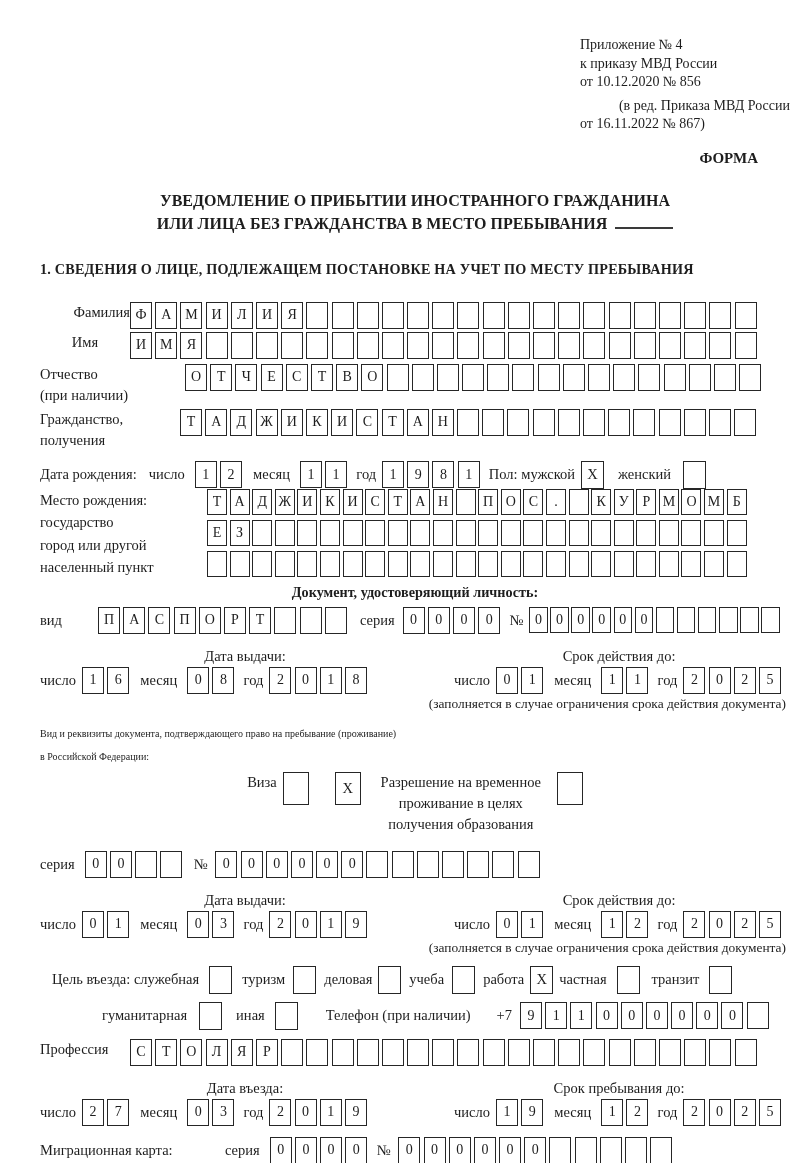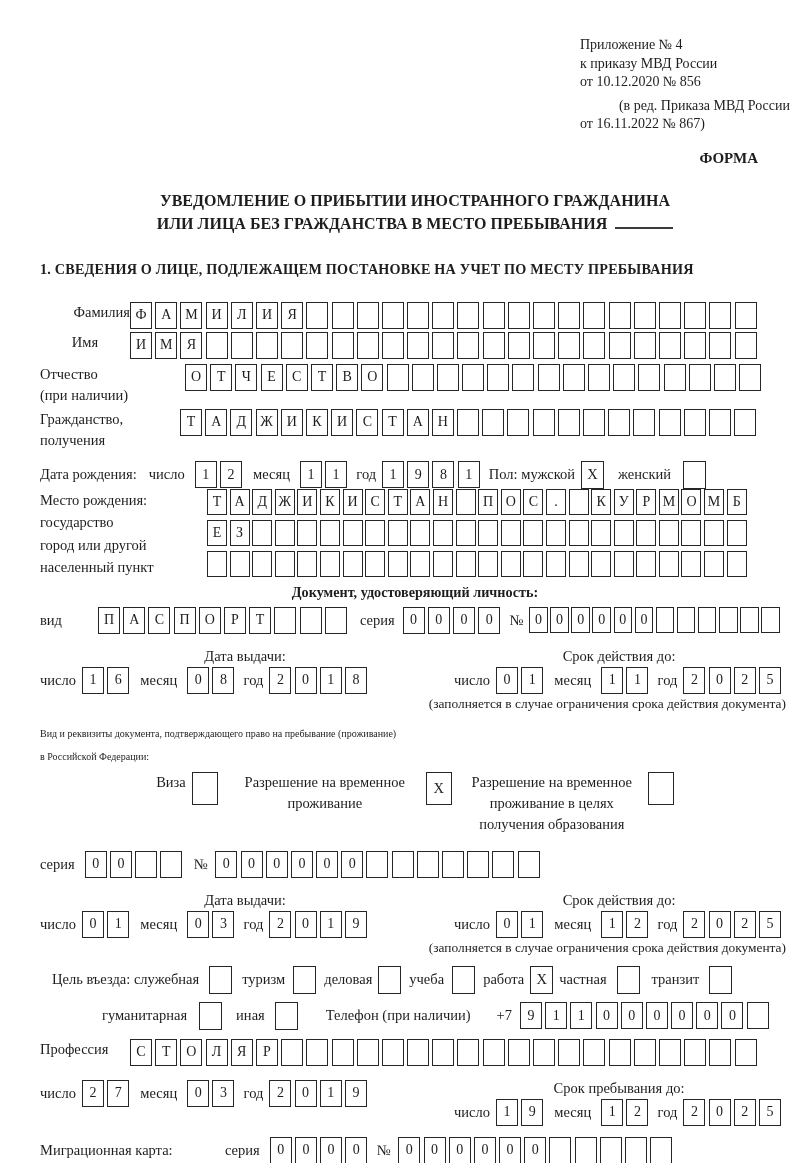--- a/index.html
+++ b/index.html
@@ -397,21 +397,20 @@
     <span>Вид и реквизиты документа, подтверждающего право на пребывание (проживание)</span><br>
     <span>в Российской Федерации:</span>
   </div>
 
   <div class="frow" style="margin-top:4px;justify-content:center;">
     <div class="opt">
       <span class="lbl">Виза</span>
       <span class="box lg ml6"></span>
     </div>
     <div class="opt ml16">
-      <span class="optlbl" style="width:182px;">Разрешение на временное проживание</span>
       <span class="box lg ml10">X</span>
     </div>
     <div class="opt ml14">
       <span class="optlbl" style="width:172px;">Разрешение на временное проживание в целях получения образования</span>
       <span class="box lg ml10"></span>
     </div>
   </div>
 
   <div class="frow vc" style="margin-top:16px;">
     <span class="lbl mr10">серия</span>
@@ -551,20 +550,21 @@
         <span class="cell"></span>
         <span class="cell"></span>
         <span class="cell"></span>
         <span class="cell"></span>
         <span class="cell"></span>
       </span>
   </div>
 
   <div class="dates">
     <div style="flex:0 0 350px;">
+      <div class="date-caption" style="padding-left:60px;">Дата въезда:</div>
       <div class="date-fields">
         <span class="lbl">число</span>
         <span class="cells ml6">
             <span class="cell">2</span>
             <span class="cell">7</span>
           </span>
         <span class="lbl ml8">месяц</span>
         <span class="cells ml10">
             <span class="cell">0</span>
             <span class="cell">3</span>

